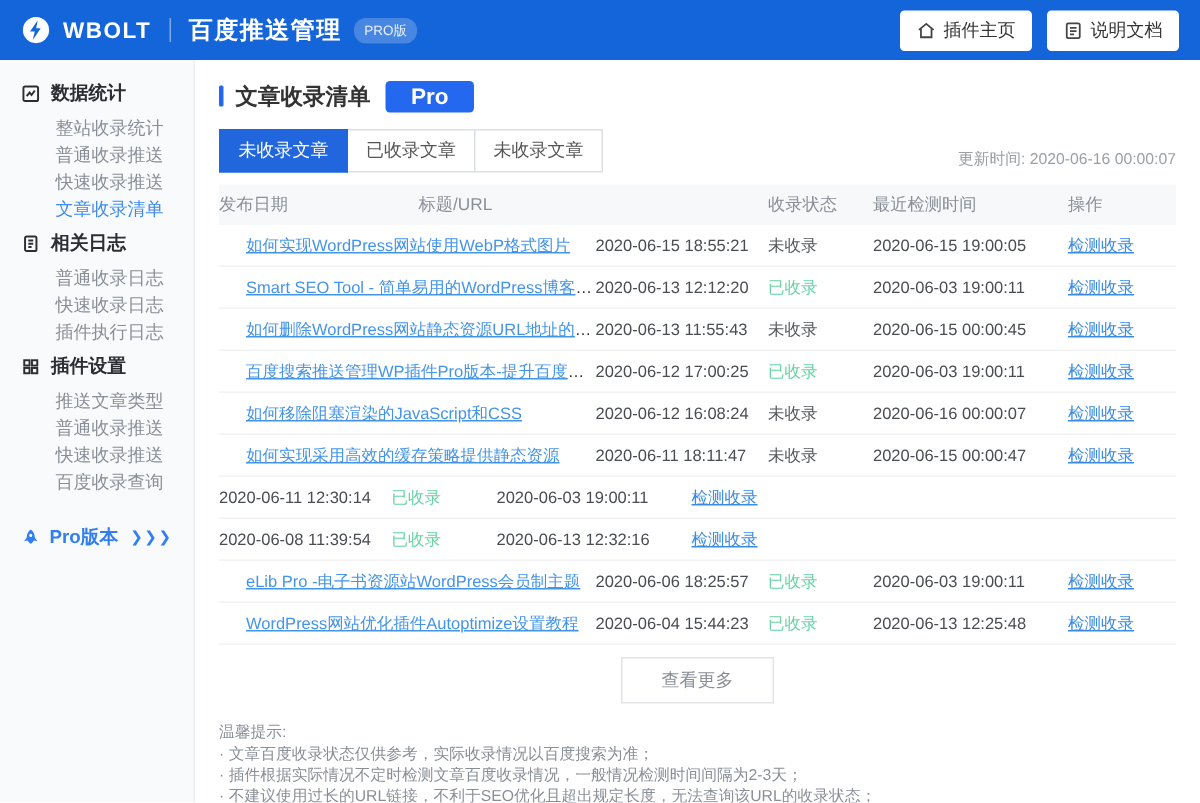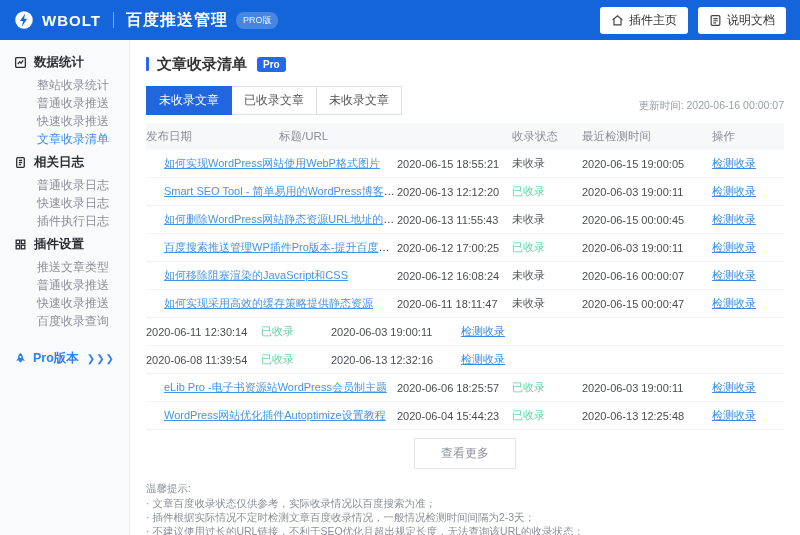--- a/index.html
+++ b/index.html
@@ -39,22 +39,22 @@
   .side-item.active{color:var(--side-active);}
   .side-pro{display:flex;align-items:center;margin-top:16px;padding:4px 14px;cursor:pointer;}
   .side-pro-lbl{color:#2f7ff2;font-weight:bold;font-size:12.5px;margin-left:6px;}
   .side-pro-chev{margin-left:auto;color:#2f7ff2;font-size:10px;font-weight:bold;letter-spacing:1px;}
 
   
   .main{flex:1;background:#fff;padding:10px 16px 0 16px;min-width:0;}
   .page-head{display:flex;align-items:center;height:20px;margin-top:4px;}
   .accent{width:3px;height:14px;background:var(--accent-blue);border-radius:1px;}
   .page-title{font-size:15px;font-weight:bold;color:#333;margin-left:8px;}
-  .pro-badge{margin-left:10px;background:var(--accent-blue);color:#fff;font-size:10px;
-    font-weight:bold;padding:2px 6px;border-radius:3px;}
+  .pro-badge{margin-left:10px;background:var(--accent-blue);color:#fff;font-size:15px;
+    font-weight:bold;padding:2px 17px;border-radius:3px;}
 
   .toolbar{display:flex;align-items:flex-end;margin-top:12px;}
   .tabs{display:flex;}
   .tab{border:1px solid #dcdfe3;background:#fff;color:#555;font-size:12px;padding:5px 12px;
     cursor:pointer;margin-left:-1px;font-family:inherit;}
   .tab:first-child{margin-left:0;}
   .tab.active{background:var(--active-tab-blue);border-color:var(--active-tab-blue);color:#fff;position:relative;}
   .updated{margin-left:auto;color:#9aa0a6;font-size:10.5px;padding-bottom:2px;}
 
   .table{margin-top:8px;}

